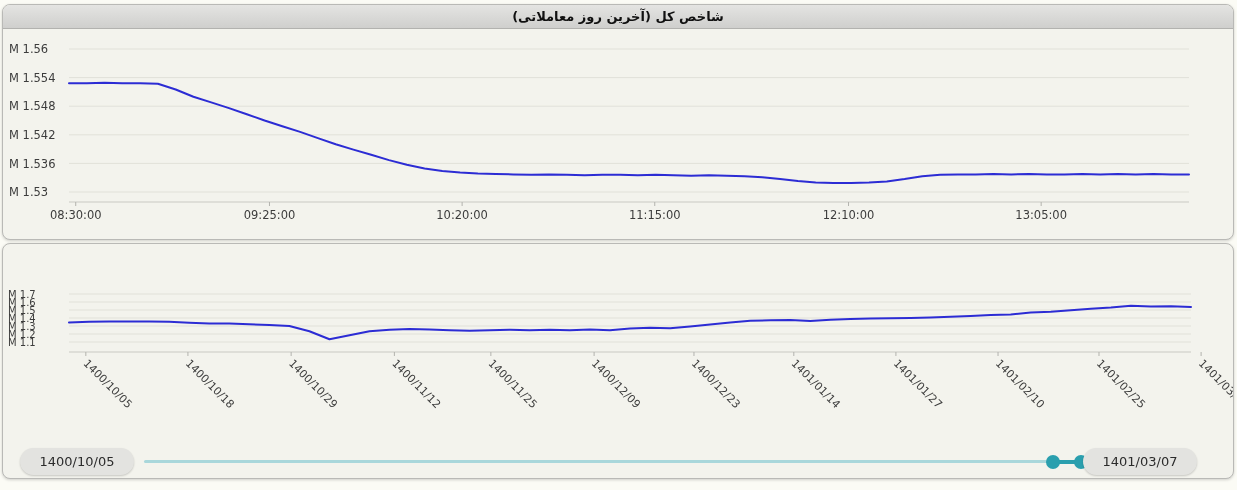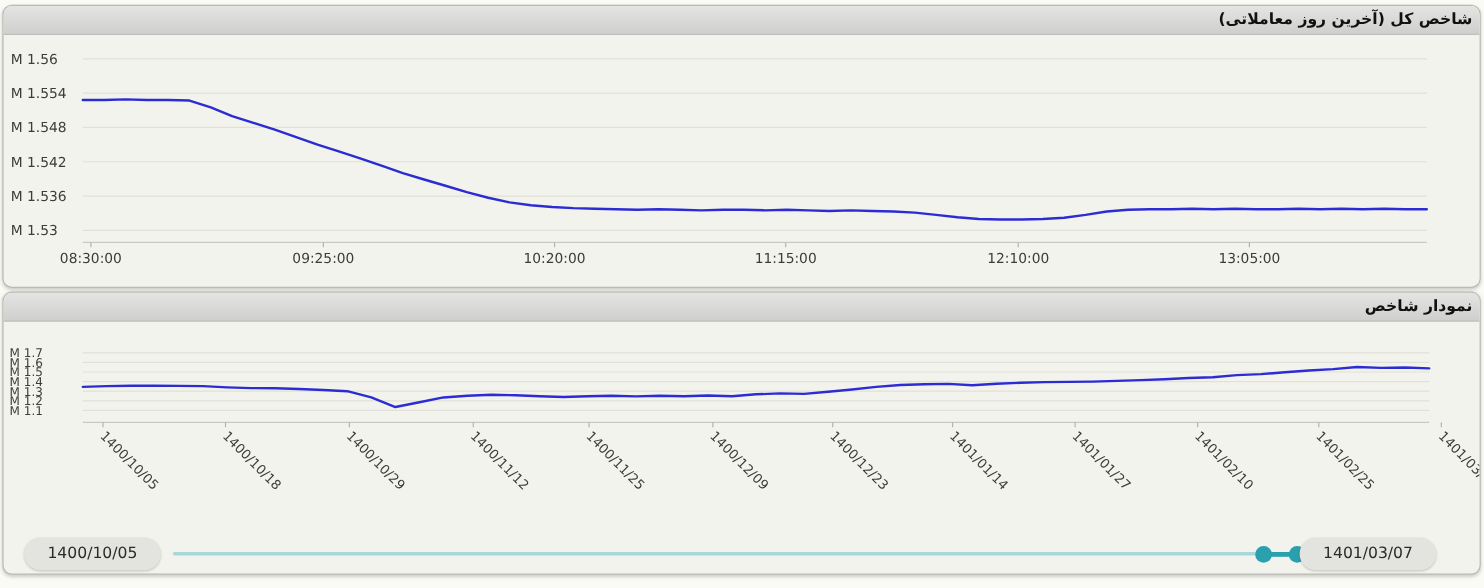--- a/index.html
+++ b/index.html
@@ -14,21 +14,21 @@
     border:1px solid #b9b9b6;border-radius:8px;
     box-shadow:0 1px 3px rgba(0,0,0,.18);
     overflow:hidden;
   }
   #panel-intraday{top:4px;height:234px;}
   #panel-history{top:243px;height:234px;}
   .panel-header{
     height:23px;
     background:linear-gradient(#e4e4e2,#cfcfcd);
     border-bottom:1px solid #b2b2af;
-    display:flex;align-items:center;justify-content:flex-start;
+    display:flex;align-items:center;justify-content:center;
     padding:0 6px;direction:rtl;
     font-size:13px;font-weight:bold;color:#111;
   }
   svg.chart{display:block;position:absolute;left:0;top:24px;}
   svg text{font-family:"DejaVu Sans",sans-serif;}
   .slider-row{position:absolute;left:0;top:201px;width:1230px;height:33px;}
   .pill{
     position:absolute;top:3px;height:27px;width:114px;
     border-radius:14px;
     display:flex;align-items:center;justify-content:center;
@@ -76,23 +76,20 @@
         <text font-size="11.5" fill="#3c3c3c" x="651.76" y="190" text-anchor="middle">11:15:00</text>
         <line x1="845.52" x2="845.52" y1="173" y2="177" stroke="#b3b3ae"></line>
         <text font-size="11.5" fill="#3c3c3c" x="845.52" y="190" text-anchor="middle">12:10:00</text>
         <line x1="1038.1599999999999" x2="1038.1599999999999" y1="173" y2="177" stroke="#b3b3ae"></line>
         <text font-size="11.5" fill="#3c3c3c" x="1038.1599999999999" y="190" text-anchor="middle">13:05:00</text>
         <polyline points="66.0,54.3 83.8,54.3 101.6,53.8 119.3,54.3 137.1,54.3 154.9,54.8 172.7,60.5 190.4,67.7 208.2,73.4 226.0,79.1 243.8,85.3 261.6,91.5 279.3,97.2 297.1,102.9 314.9,109.1 332.7,115.3 350.4,120.6 368.2,125.8 386.0,131.1 403.8,135.8 421.6,139.6 439.3,142.0 457.1,143.5 474.9,144.4 492.7,144.9 510.4,145.4 528.2,145.8 546.0,145.4 563.8,145.8 581.6,146.3 599.3,145.8 617.1,145.8 634.9,146.3 652.7,145.8 670.4,146.3 688.2,146.8 706.0,146.3 723.8,146.8 741.6,147.3 759.3,148.2 777.1,150.1 794.9,152.0 812.7,153.5 830.4,153.9 848.2,153.9 866.0,153.5 883.8,152.5 901.6,150.1 919.3,147.3 937.1,145.8 954.9,145.4 972.7,145.4 990.4,144.9 1008.2,145.4 1026.0,144.9 1043.8,145.4 1061.6,145.4 1079.3,144.9 1097.1,145.4 1114.9,144.9 1132.7,145.4 1150.4,144.9 1168.2,145.4 1186.0,145.4" fill="none" stroke="#2c2cd4" stroke-width="2" stroke-linejoin="round" stroke-linecap="round"></polyline>
       </svg>
   </section>
 
   <section class="panel" id="panel-history">
-    <div class="panel-header">
-      <span>نمودار شاخص</span>
-    </div>
     <svg id="chart-history" class="chart" width="1230" height="176" viewBox="0 0 1230 176">
         <line x1="66" x2="1188" y1="26" y2="26" stroke="#e1e1d9" stroke-width="1"></line>
         <text x="5" y="29.6" font-size="10" fill="#3c3c3c">M 1.7</text>
         <line x1="66" x2="1188" y1="33.99999999999999" y2="33.99999999999999" stroke="#e1e1d9" stroke-width="1"></line>
         <text x="5" y="37.599999999999994" font-size="10" fill="#3c3c3c">M 1.6</text>
         <line x1="66" x2="1188" y1="42" y2="42" stroke="#e1e1d9" stroke-width="1"></line>
         <text x="5" y="45.6" font-size="10" fill="#3c3c3c">M 1.5</text>
         <line x1="66" x2="1188" y1="50.000000000000014" y2="50.000000000000014" stroke="#e1e1d9" stroke-width="1"></line>
         <text x="5" y="53.600000000000016" font-size="10" fill="#3c3c3c">M 1.4</text>
         <line x1="66" x2="1188" y1="58" y2="58" stroke="#e1e1d9" stroke-width="1"></line>

